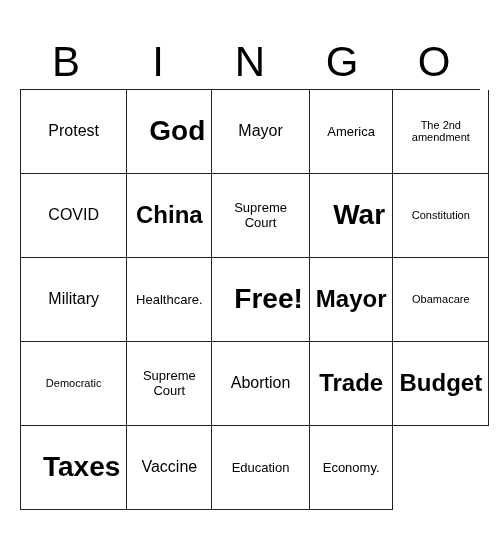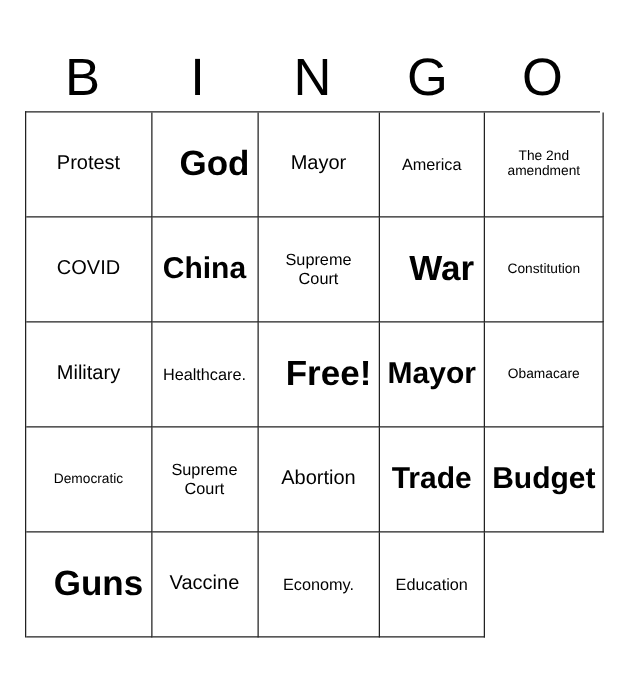--- a/index.html
+++ b/index.html
@@ -147,25 +147,25 @@
       <div class="bingo-cell">
         <span class="size-md">Abortion</span>
       </div>
       <div class="bingo-cell">
         <span class="size-lg">Trade</span>
       </div>
       <div class="bingo-cell">
         <span class="size-lg">Budget</span>
       </div>
       <div class="bingo-cell">
-        <span class="size-xl">Guns</span>
+        <span class="size-xl">Taxes</span>
       </div>
       <div class="bingo-cell">
         <span class="size-md">Vaccine</span>
       </div>
       <div class="bingo-cell">
-        <span class="size-sm">Economy.</span>
+        <span class="size-sm">Education</span>
       </div>
       <div class="bingo-cell">
-        <span class="size-sm">Education</span>
+        <span class="size-sm">Economy.</span>
       </div>
     </div>
 </div>
 
 </body></html>

